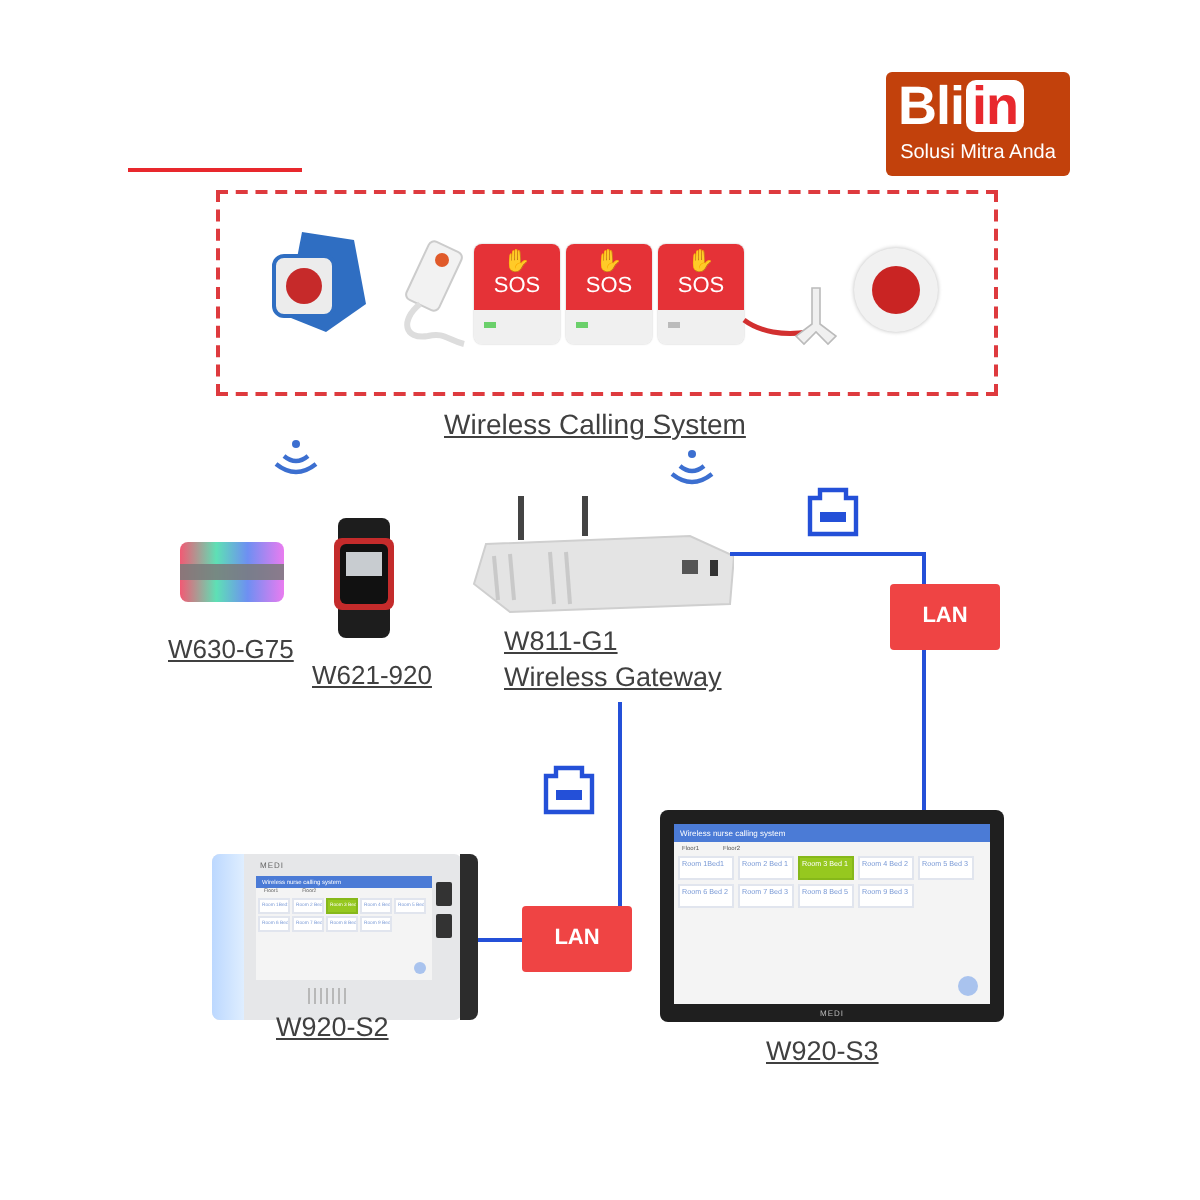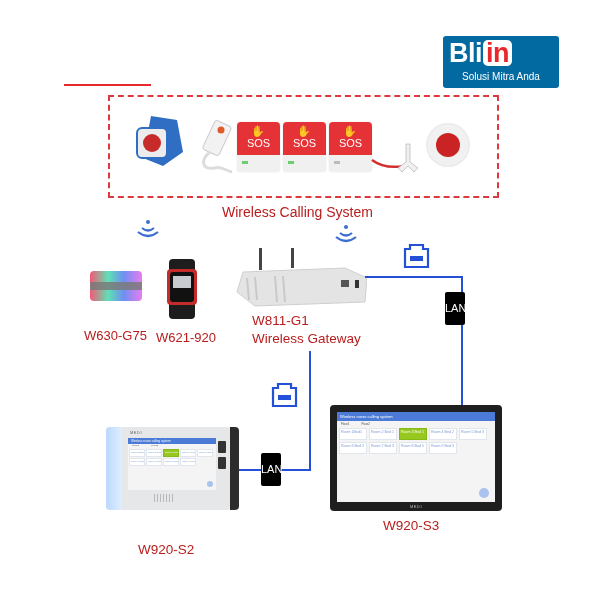--- a/index.html
+++ b/index.html
@@ -1,29 +1,29 @@
 <!DOCTYPE html>
 <html><head>
 <meta charset="utf-8">
 <style>
   html, body { margin:0; padding:0; background:#ffffff; }
   body { width:600px; height:600px; position:relative; overflow:hidden; font-family:"Liberation Sans", sans-serif; }
   .abs { position:absolute; }
 
   
-  .logo { left:443px; top:36px; width:92px; height:52px; background:#0369a1; border-radius:3px;padding-left:24px; }
+  .logo { left:443px; top:36px; width:92px; height:52px; background:#c2410c; border-radius:3px; }
   .logo-word { position:absolute; left:6px; top:2px; font-weight:bold; font-size:27px; color:#fff; letter-spacing:-0.5px; line-height:30px; }
   .logo-in { display:inline-block; background:#fff; color:#e8282d; border-radius:5px; padding:0 3px; line-height:26px; margin-left:1px; }
   .logo-tag { position:absolute; left:0; right:0; top:35px; text-align:center; font-size:10px; color:#fff; }
 
   .red-line { left:64px; top:84px; width:87px; height:2px; background:#e8282d; }
 
   .dash-box { left:108px; top:95px; width:387px; height:99px; border:2px dashed #de3a3e; }
 
-  .caption { font-size:13.5px; color:#b91c1c; white-space:nowrap; }
+  .caption { font-size:13.5px; color:#404040; white-space:nowrap;text-decoration:underline; }
   .title-caption { left:222px; top:204px; font-size:14px; }
 
   
   .wristband { left:133px; top:110px; width:52px; height:60px; }
   .pendant { left:200px; top:120px; width:40px; height:55px; }
   .sos { width:43px; height:50px; border-radius:4px; overflow:hidden; background:#fff; box-shadow:0 0 1px #bbb; }
   .sos .top { height:33px; background:#e53237; color:#fff; text-align:center; font-size:11px; line-height:12px; }
   .sos .hand { display:block; font-size:11px; padding-top:3px; }
   .sos .bottom { height:17px; background:#f0f0f0; position:relative; }
   .sos .led { position:absolute; left:5px; top:6px; width:6px; height:3px; background:#6bd06b; }
@@ -38,21 +38,21 @@
   .pager-bar { left:90px; top:271px; width:52px; height:30px; border-radius:4px;
      background:linear-gradient(90deg,#f25a74 0%,#5ee0b5 35%,#6e8ff2 65%,#e97cf0 100%); }
   .pager-bar .band { position:absolute; left:0; right:0; top:11px; height:8px; background:#7a7a7a; opacity:.85; }
   .watch { left:165px; top:259px; width:34px; height:60px; }
 
   
   .gateway { left:235px; top:248px; width:132px; height:60px; }
 
   
   .line { background:#2450d8; }
-  .lan-box { width:20px; height:33px; background:#000000; color:#fff; font-weight:normal; font-size:11px; text-align:center; line-height:33px; border-radius:2px; }
+  .lan-box { width:55px; height:33px; background:#ef4444; color:#fff; font-weight:bold; font-size:11px; text-align:center; line-height:33px; border-radius:2px; }
   .rj45 { width:27px; height:26px; }
 
   
   .s2 { left:106px; top:427px; width:131px; height:83px; }
   .s3 { left:330px; top:405px; width:172px; height:106px; background:#1f1f1f; border-radius:4px; }
   .screen { position:absolute; background:#f4f4f4; overflow:hidden; }
   .scr-title { background:#4b7bd6; color:#fff; font-size:4px; height:9px; line-height:9px; padding-left:3px; }
   .tabs { font-size:3px; color:#555; height:6px; line-height:6px; padding-left:4px; }
   .tabs span { margin-right:12px; }
   .grid { display:flex; flex-wrap:wrap; padding:1px 2px; gap:2px; }
@@ -128,21 +128,21 @@
 
 <div class="abs pager-bar">
     <div class="band"></div>
   </div>
 <svg class="abs watch" viewBox="0 0 34 60">
   <rect x="4" y="0" width="26" height="60" rx="4" fill="#1d1d1d"></rect>
   <rect x="2" y="10" width="30" height="36" rx="4" fill="#c42b2b"></rect>
   <rect x="5" y="13" width="24" height="30" rx="3" fill="#111"></rect>
   <rect x="8" y="17" width="18" height="12" fill="#c8ccd0"></rect>
 </svg>
-<div class="abs caption" style="left:84px;top:328px;font-size:13px">W630-G75</div>
+<div class="abs caption" style="left:84px;top:317px;font-size:13px">W630-G75</div>
 <div class="abs caption" style="left:156px;top:330px;font-size:13px">W621-920</div>
 
 <svg class="abs gateway" viewBox="0 0 132 60">
   <rect x="24" y="0" width="3" height="22" fill="#444"></rect>
   <rect x="56" y="0" width="3" height="20" fill="#444"></rect>
   <path d="M8 24 L110 20 L132 30 L130 54 L20 58 L2 44 Z" fill="#e4e4e4" stroke="#cfcfcf"></path>
   <rect x="106" y="32" width="8" height="7" fill="#555"></rect>
   <rect x="120" y="32" width="4" height="8" fill="#333"></rect>
   <g stroke="#c9c9c9" stroke-width="2">
       <line x1="12" y1="30" x2="14" y2="52"></line>
@@ -189,21 +189,21 @@
       <div class="tile" style="width:16px;height:8px;font-size:2.4px">Room 7 Bed 3</div>
       <div class="tile" style="width:16px;height:8px;font-size:2.4px">Room 8 Bed 5</div>
       <div class="tile" style="width:16px;height:8px;font-size:2.4px">Room 9 Bed 3</div>
     </div>
     <div class="fab" style="left:79px;top:43px;width:6px;height:6px"></div>
   </div>
   <div style="position:absolute;left:112px;top:14px;width:8px;height:12px;background:#333;border-radius:1px"></div>
   <div style="position:absolute;left:112px;top:30px;width:8px;height:12px;background:#333;border-radius:1px"></div>
   <div style="position:absolute;left:48px;top:67px;width:20px;height:8px;background:repeating-linear-gradient(90deg,#b8b8b8 0 1px,transparent 1px 3px)"></div>
 </div>
-<div class="abs caption" style="left:138px;top:542px">W920-S2</div>
+<div class="abs caption" style="left:138px;top:506px">W920-S2</div>
 
 <div class="abs s3">
   <div class="screen" style="left:7px;top:7px;width:158px;height:90px">
     <div class="scr-title">Wireless nurse calling system</div>
     <div class="tabs"><span>Floor1</span><span>Floor2</span></div>
     <div class="grid">
       <div class="tile">Room 1Bed1</div>
       <div class="tile">Room 2 Bed 1</div>
       <div class="tile active">Room 3 Bed 1</div>
       <div class="tile">Room 4 Bed 2</div>

